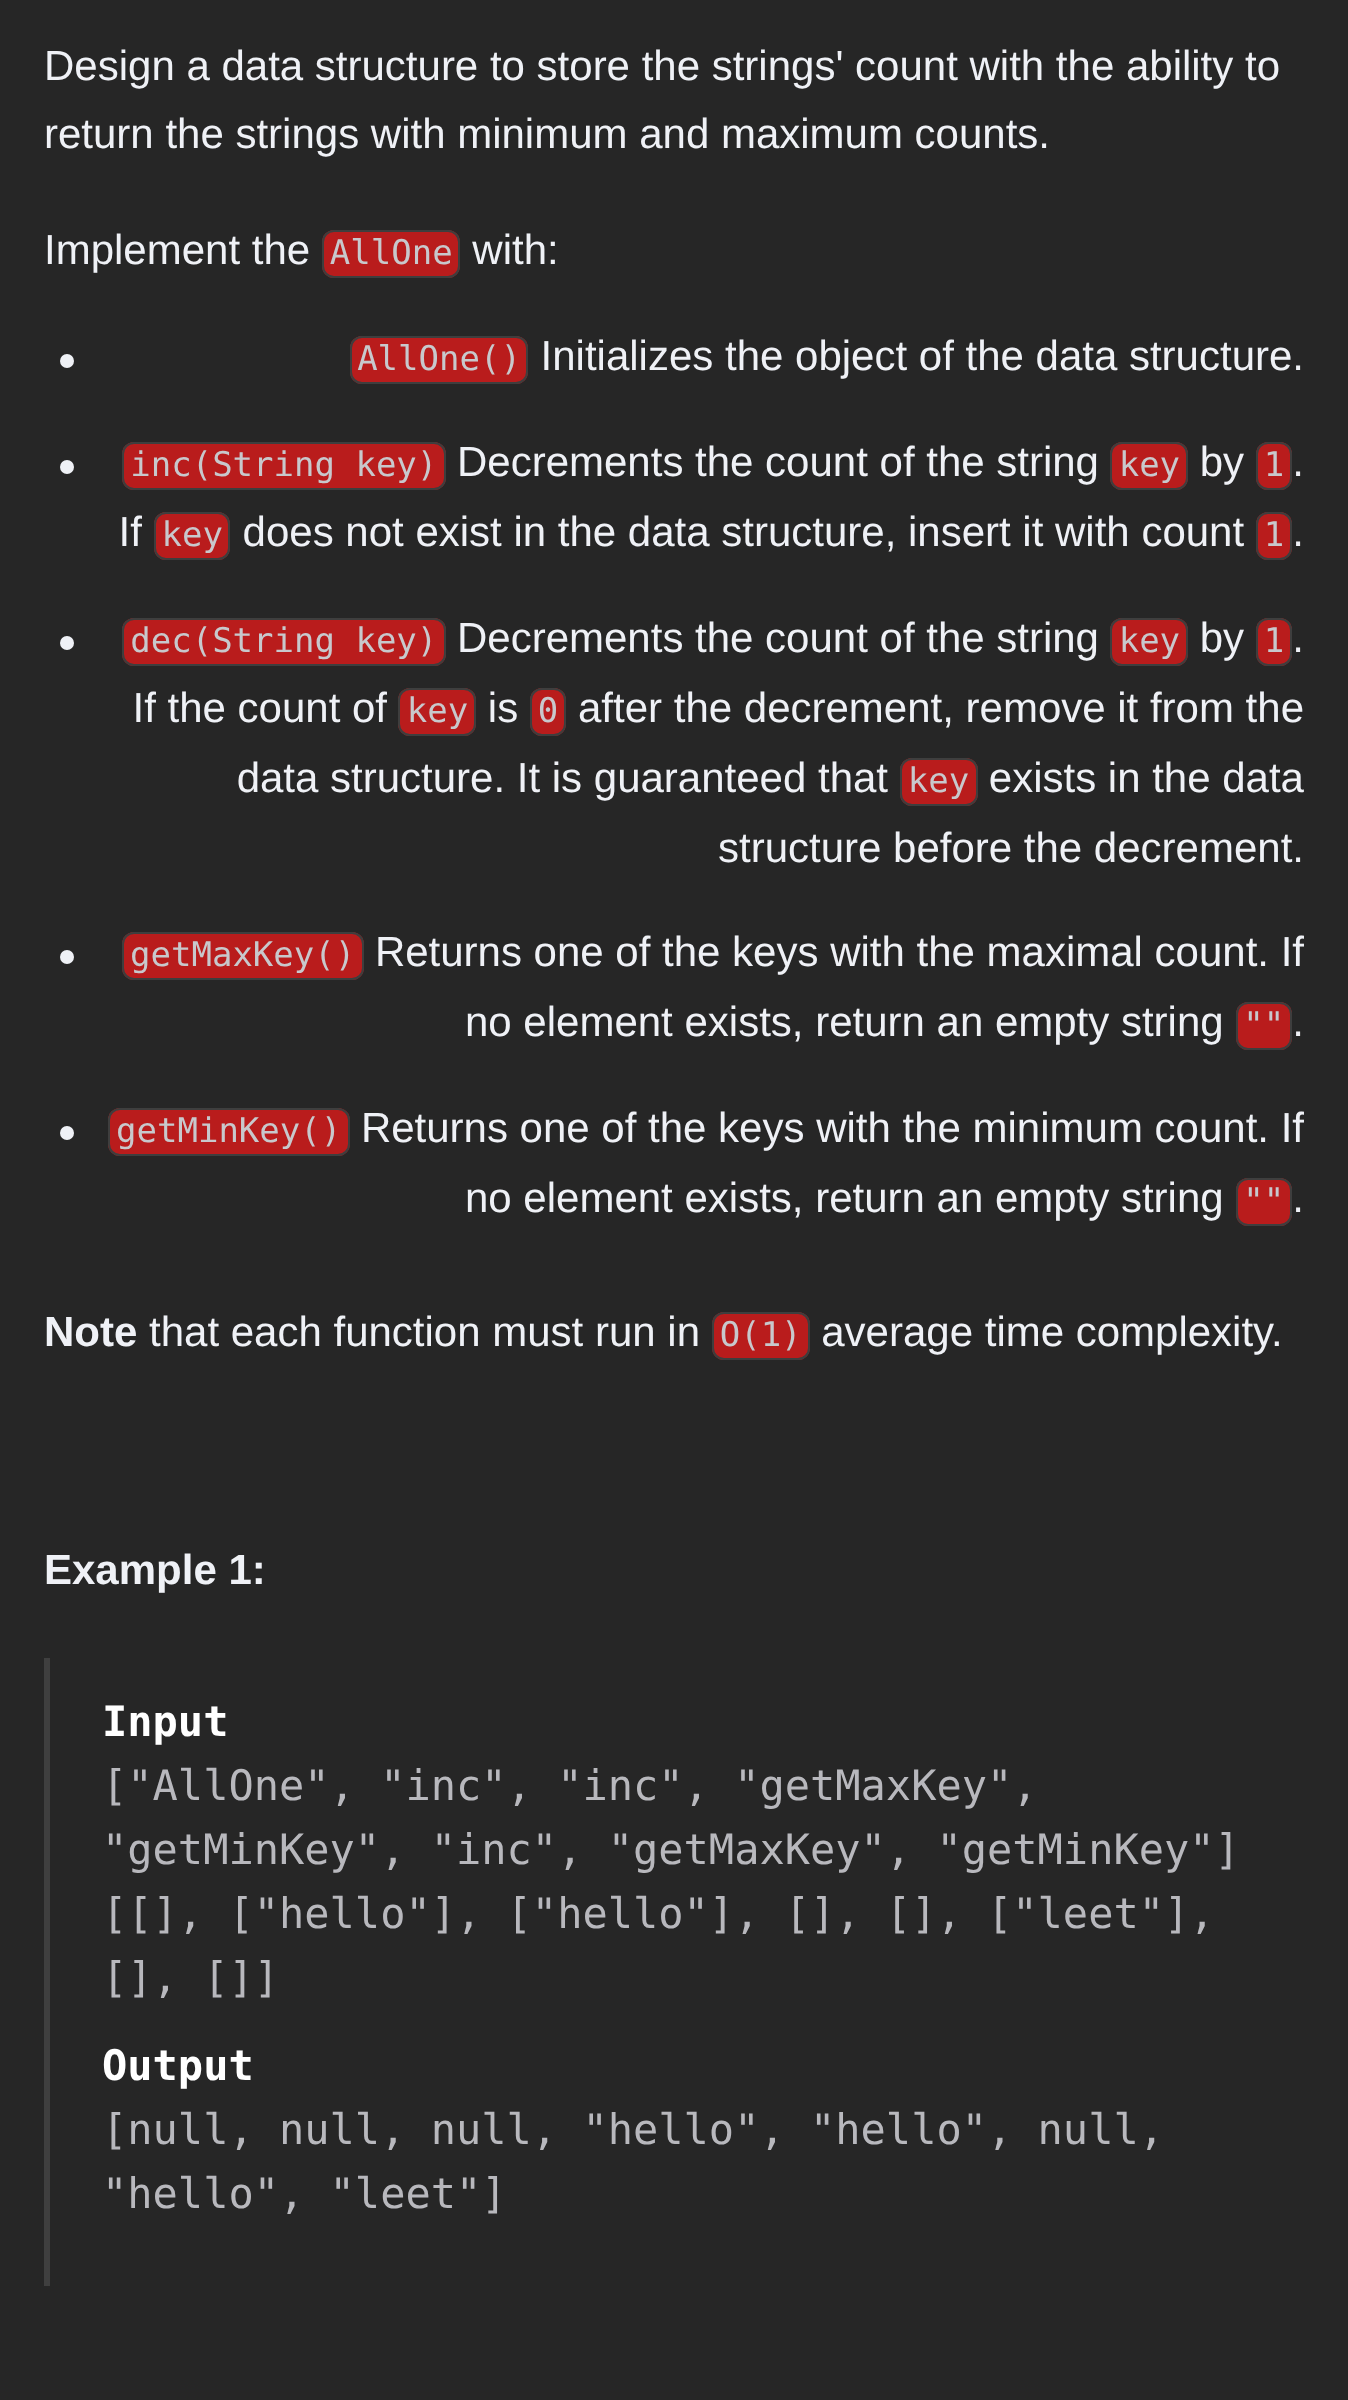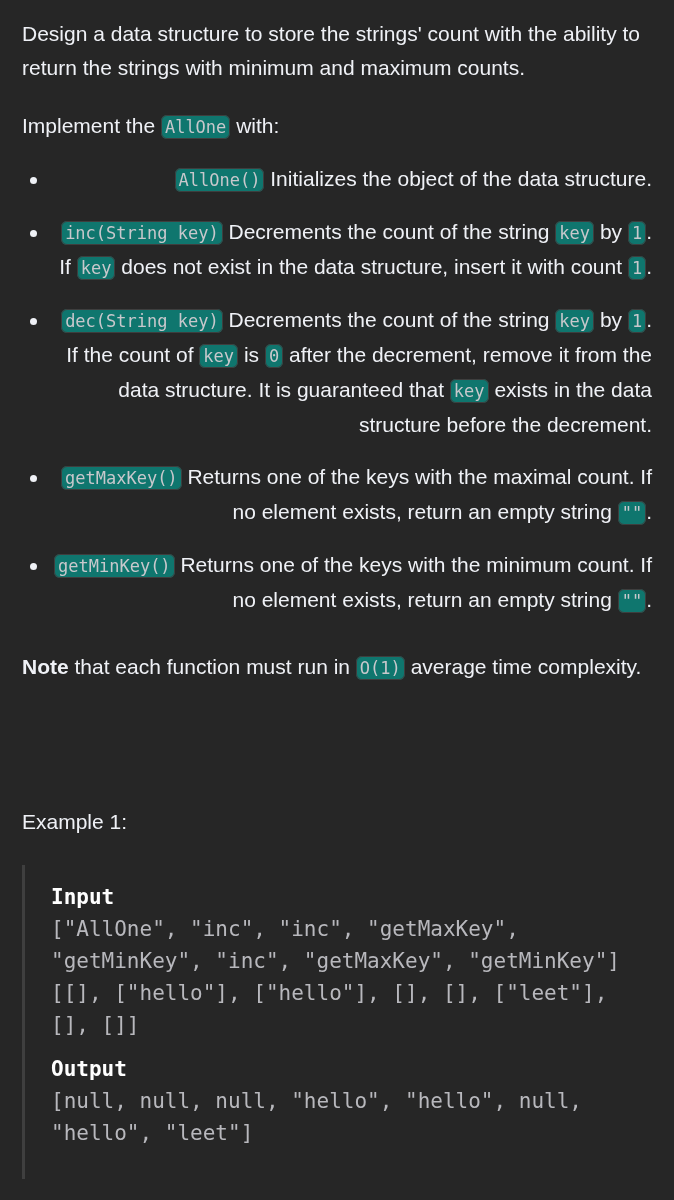--- a/index.html
+++ b/index.html
@@ -21,21 +21,21 @@
   }
   p {
     margin: 0;
   }
   .intro { margin-bottom: 24px; }
   .impl { margin-bottom: 18px; }
   code, .code {
     font-family: "DejaVu Sans Mono", "Liberation Mono", monospace;
     font-size: 17px;
     color: #c8c8cc;
-    background: #0f766e;
+    background: #b91c1c;
     border: 1px solid #3e3e3e;
     border-radius: 6px;
     padding: 1px 3px;
     white-space: nowrap;
   }
   ul.methods {
     list-style: none;
     margin: 0;
     padding: 0 0 0 26px;
   }
@@ -50,22 +50,22 @@
     left: -18px;
     top: 15px;
     width: 7px;
     height: 7px;
     border-radius: 50%;
     background: #eff1f6;
   }
   .note { margin-top: 32px; }
   .note b { font-weight: 700; }
   .example-title {
-    font-weight: 400;
-    margin-top: 120px;
+    font-weight: 700;
+    margin-top: 84px;
     margin-bottom: 26px;
   }
   .example {
     border-left: 3px solid #3f3f3f;
     padding: 4px 0 30px 26px;
     font-family: "DejaVu Sans Mono", "Liberation Mono", monospace;
     font-size: 21px;
     line-height: 32px;
     color: #b8b8bd;
   }

